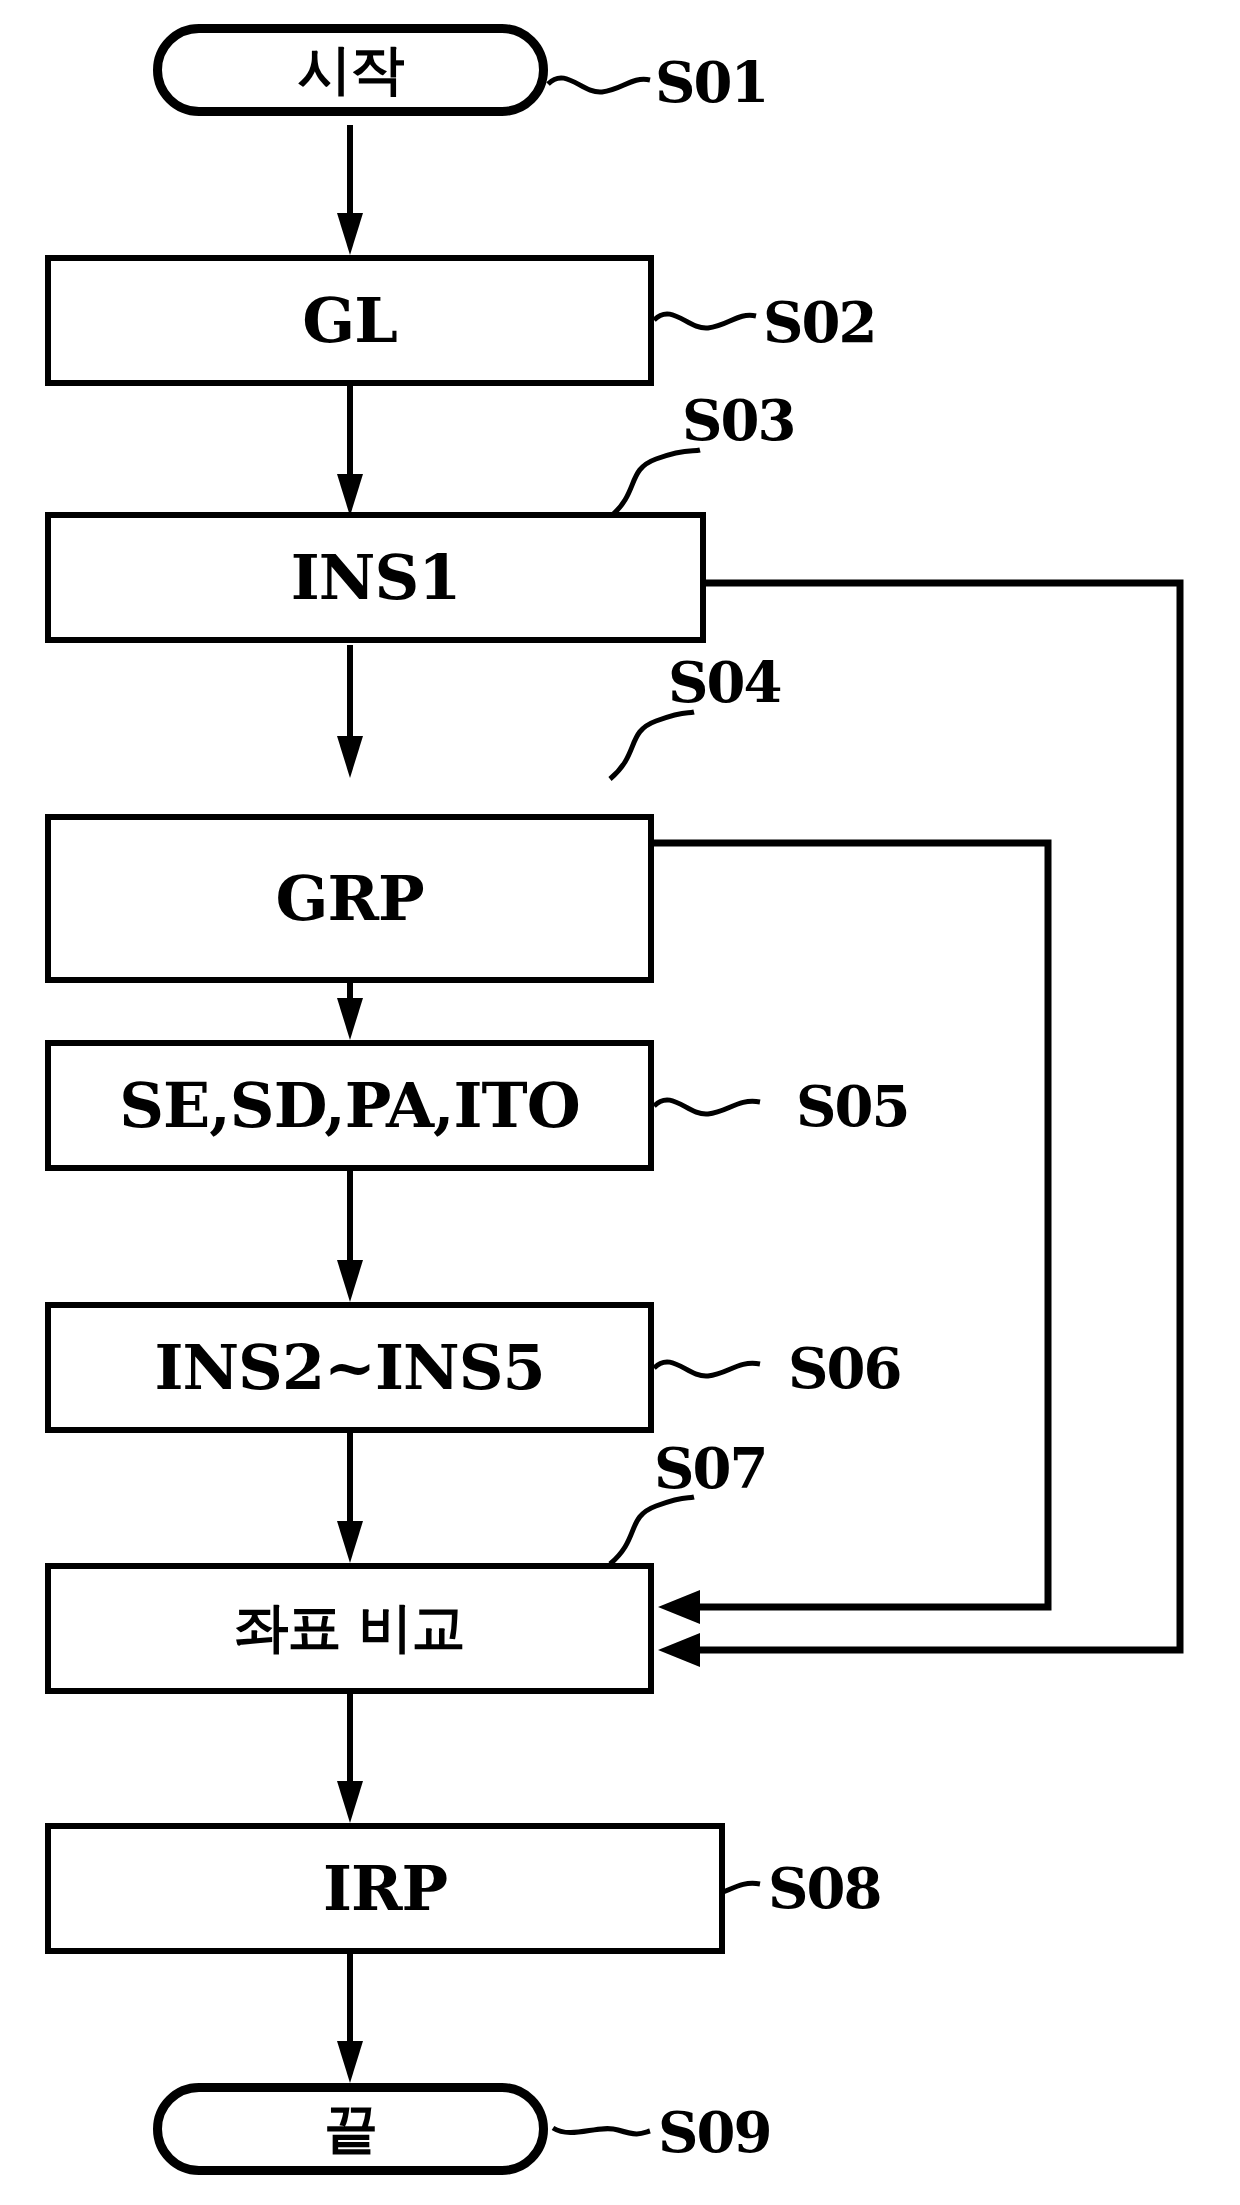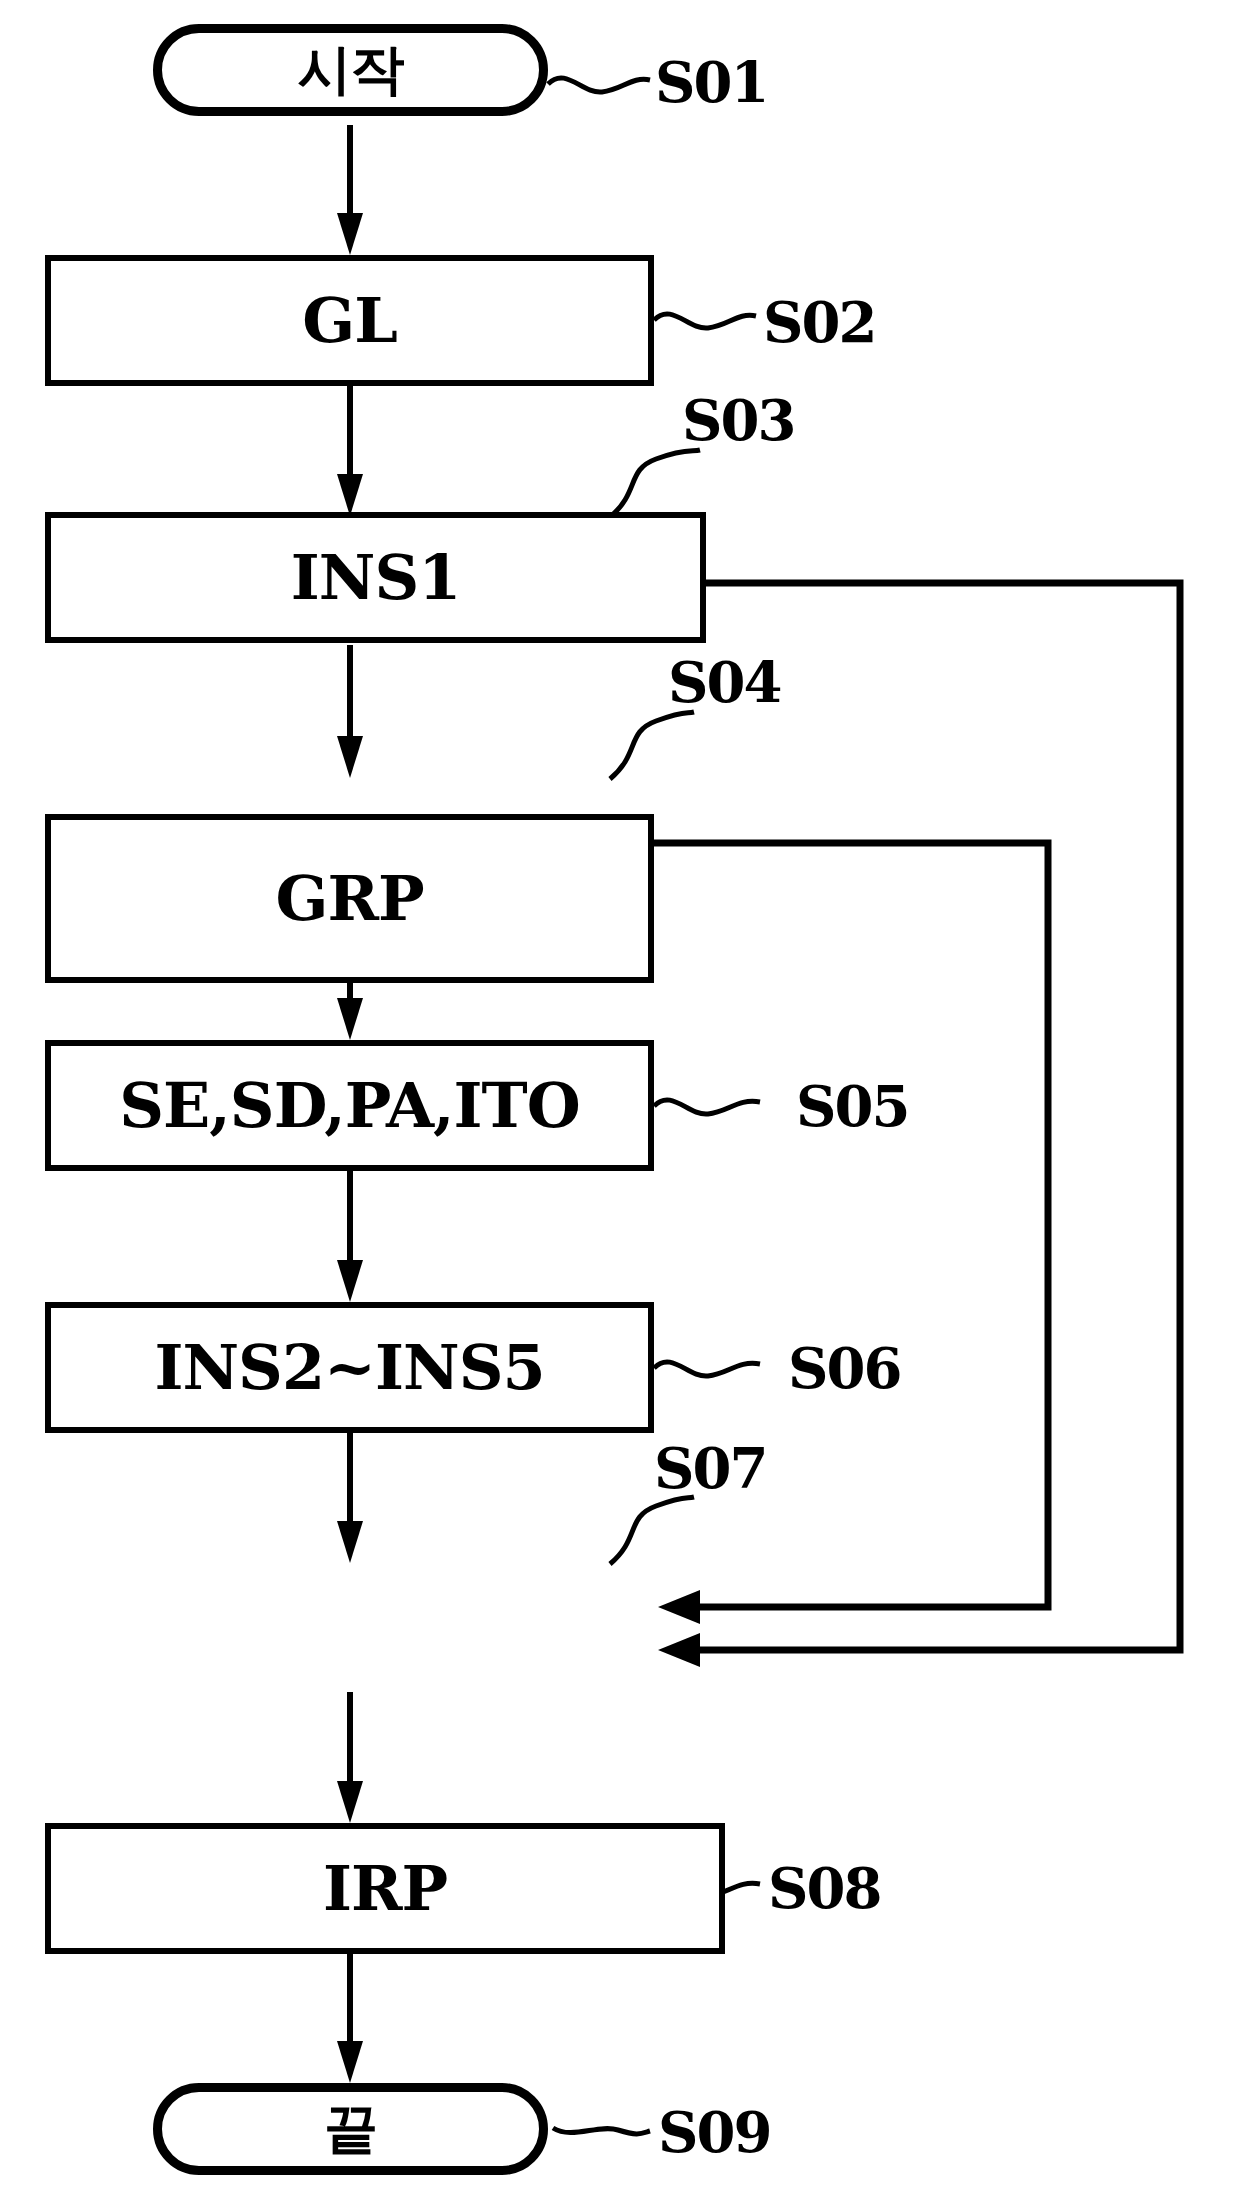--- a/index.html
+++ b/index.html
@@ -98,20 +98,21 @@
   <div class="node" style="left:45px; top:255px; width:609px; height:131px;">GL</div>
 
   <div class="node" style="left:45px; top:512px; width:661px; height:131px;">INS1</div>
 
   <div class="node" style="left:45px; top:814px; width:609px; height:169px;">GRP</div>
 
   <div class="node" style="left:45px; top:1040px; width:609px; height:131px;">SE,SD,PA,ITO</div>
 
   <div class="node" style="left:45px; top:1302px; width:609px; height:131px;">INS2~INS5</div>
 
+  <div class="node korean" style="left:45px; top:1563px; width:609px; height:131px;">좌표 비교</div>
 
   <div class="node" style="left:45px; top:1823px; width:680px; height:131px;">IRP</div>
 
   <div class="node terminal korean" style="left:153px; top:2083px; width:395px; height:92px;">끝</div>
 
   <span class="step" style="left:655px; top:82px;">S01</span>
   <span class="step" style="left:763px; top:322px;">S02</span>
   <span class="step" style="left:682px; top:420px;">S03</span>
   <span class="step" style="left:668px; top:682px;">S04</span>
   <span class="step" style="left:768px; top:1106px;margin-left:28px;">S05</span>

